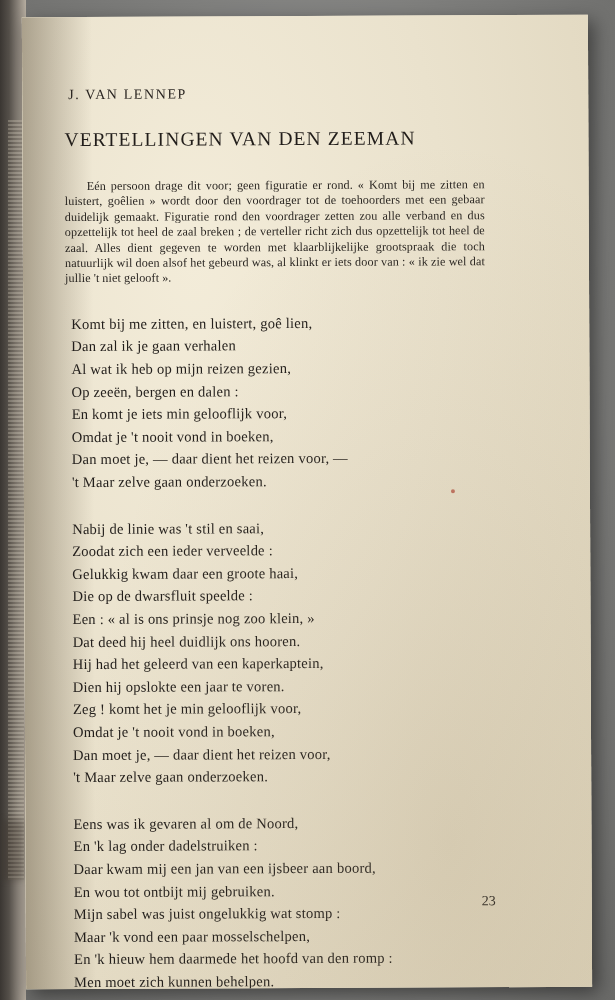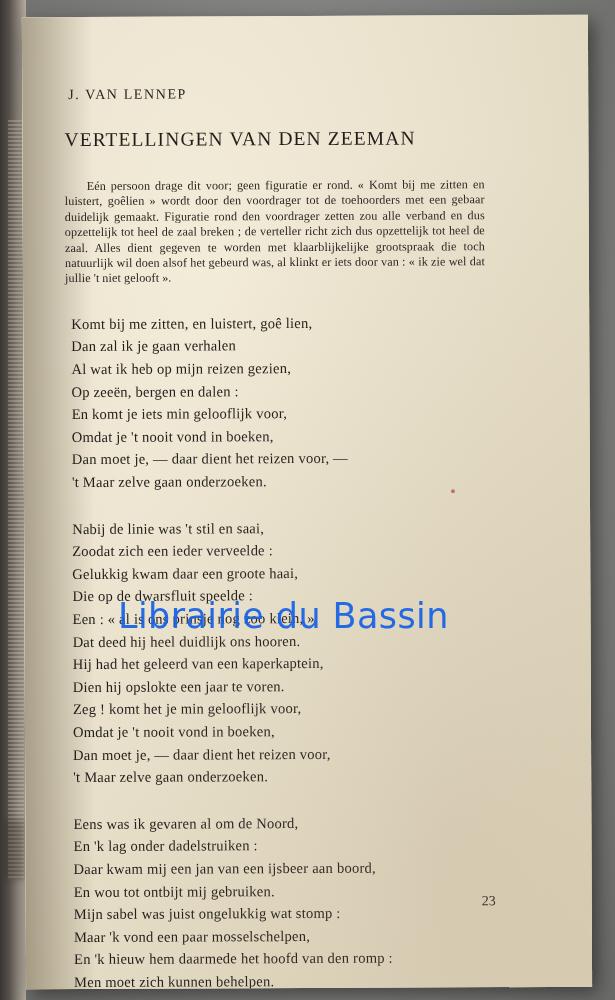--- a/index.html
+++ b/index.html
@@ -229,14 +229,13 @@
         <div class="line">Men moet zich kunnen behelpen.</div>
 
       </div>
 
       <div class="red-dot"></div>
     </div>
 
     <div class="folio">23</div>
   </div>
 
-  <div class="watermark" style="color: rgb(21, 96, 232);">Librairie du Bassin</div>
 </div>
 
 </body></html>

